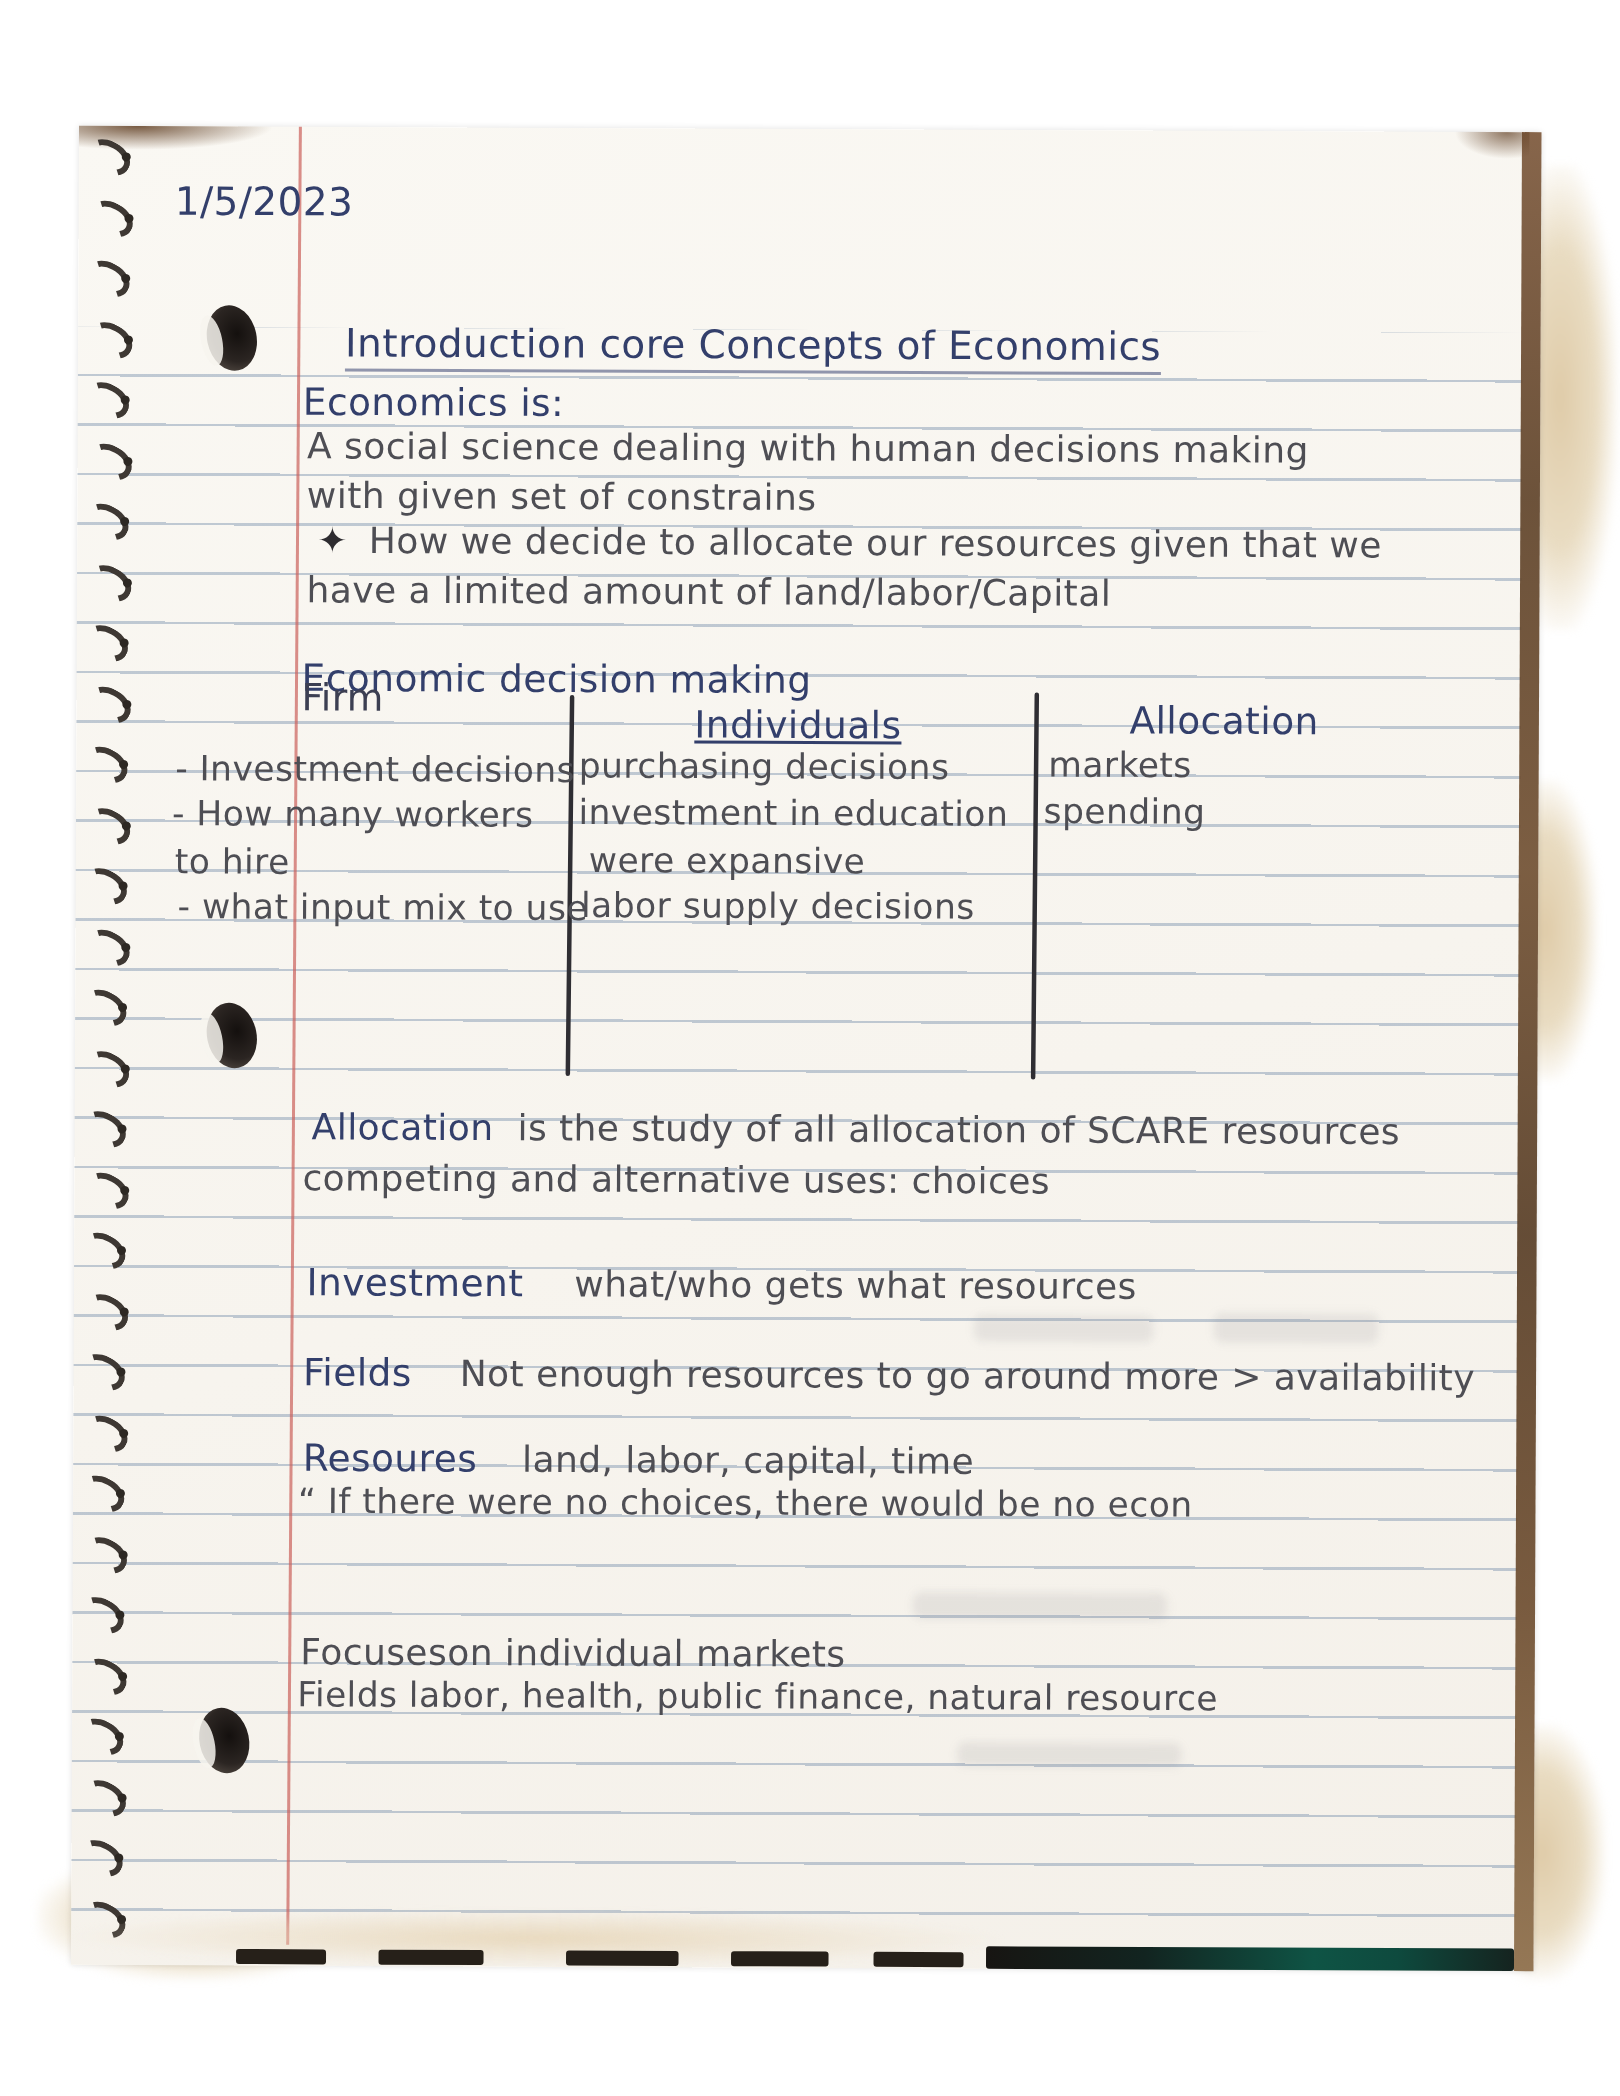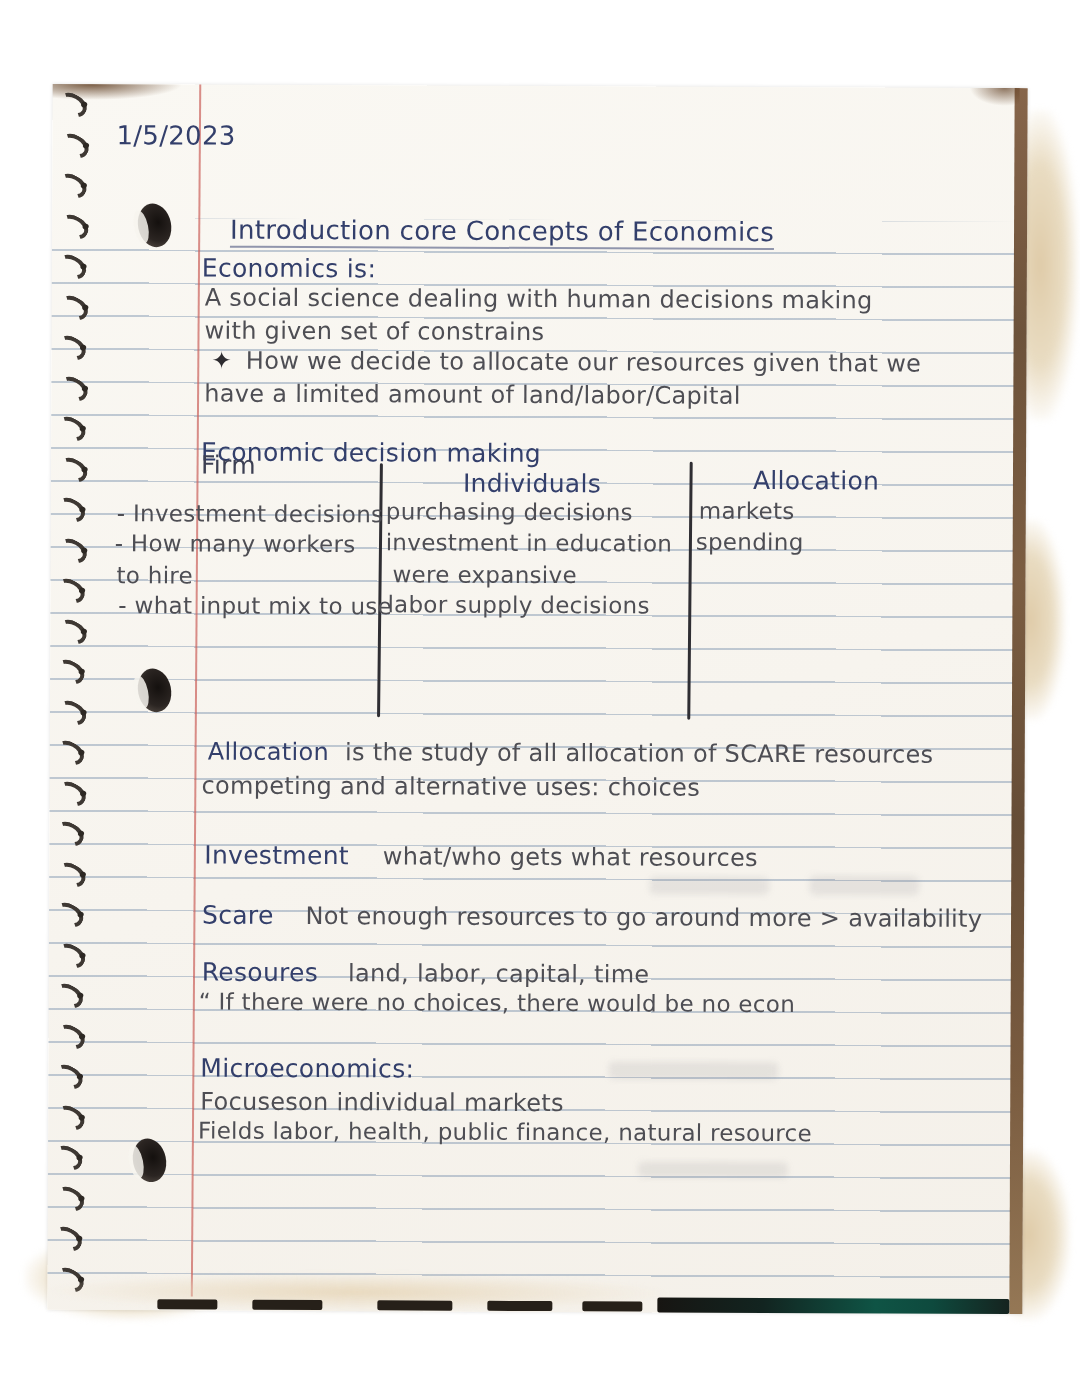--- a/index.html
+++ b/index.html
@@ -113,21 +113,21 @@
     <div class="pencil t24" style="left:153px;top:232px;">with given set of constrains</div>
 
     <div class="pencil t24" style="left:160px;top:262px;">
       <span style="color:#2e2c30;">✦</span>
       <span class="pencil2" style="margin-left:6px;">How we decide to allocate our resources given that we</span>
     </div>
     <div class="pencil t24" style="left:153px;top:295px;">have a limited amount of land/labor/Capital</div>
 
     <div class="ink t25" style="left:150px;top:353px;">Economic decision making</div>
     <div class="pencil t25" style="left:150px;top:366px;color:#3c3f52;">Firm</div>
-    <div class="ink t25" style="left:412px;top:383px;">Individuals</div>
+    <div class="ink t25" style="left:412px;top:383px;text-decoration:underline;">Individuals</div>
     <div class="ink t25" style="left:702px;top:379px;">Allocation</div>
 
     <div class="divider" style="left:328px;top:378px;height:254px;transform:rotate(.4deg);"></div>
     <div class="divider" style="left:638px;top:375px;height:258px;transform:rotate(.3deg);"></div>
 
     <div class="pencil t23" style="left:66px;top:416px;">- Investment decisions</div>
     <div class="pencil t23" style="left:64px;top:446px;">- How many workers</div>
     <div class="pencil t23" style="left:66px;top:478px;">to hire</div>
     <div class="pencil t23" style="left:68px;top:508px;">- what input mix to use</div>
 
@@ -147,31 +147,30 @@
 
     <div class="pencil t24" style="left:155px;top:756px;">
       <span class="ink2 t25">Investment</span>
       <span class="pencil2" style="margin-left:26px;">what/who gets what resources</span>
     </div>
 
     <div class="smudge" style="left:600px;top:790px;width:120px;height:18px;"></div>
     <div class="smudge" style="left:760px;top:788px;width:110px;height:20px;"></div>
 
     <div class="pencil t24" style="left:153px;top:816px;">
-      <span class="ink2 t25">Scare</span>
+      <span class="ink2 t25">Fields</span>
       <span class="pencil2" style="margin-left:24px;">Not enough resources to go around   more &gt; availability</span>
     </div>
 
     <div class="pencil t24" style="left:153px;top:873px;">
       <span class="ink2 t25">Resoures</span>
       <span class="pencil2" style="margin-left:22px;">land, labor, capital, time</span>
     </div>
     <div class="pencil t23" style="left:150px;top:904px;">“ If there were no choices, there would be no econ</div>
 
-    <div class="ink t25" style="left:152px;top:969px;">Microeconomics:</div>
     <div class="smudge" style="left:560px;top:975px;width:170px;height:18px;"></div>
     <div class="pencil t24" style="left:152px;top:1003px;">Focuseson individual markets</div>
     <div class="pencil t23" style="left:150px;top:1033px;">Fields labor, health, public finance, natural resource</div>
     <div class="smudge" style="left:590px;top:1075px;width:150px;height:16px;"></div>
 
     <div class="fringe" style="left:0px;bottom:0px;width:620px;height:38px;"></div>
     <div class="dash" style="left:110px;width:60px;"></div>
     <div class="dash" style="left:205px;width:70px;"></div>
     <div class="dash" style="left:330px;width:75px;"></div>
     <div class="dash" style="left:440px;width:65px;"></div>

